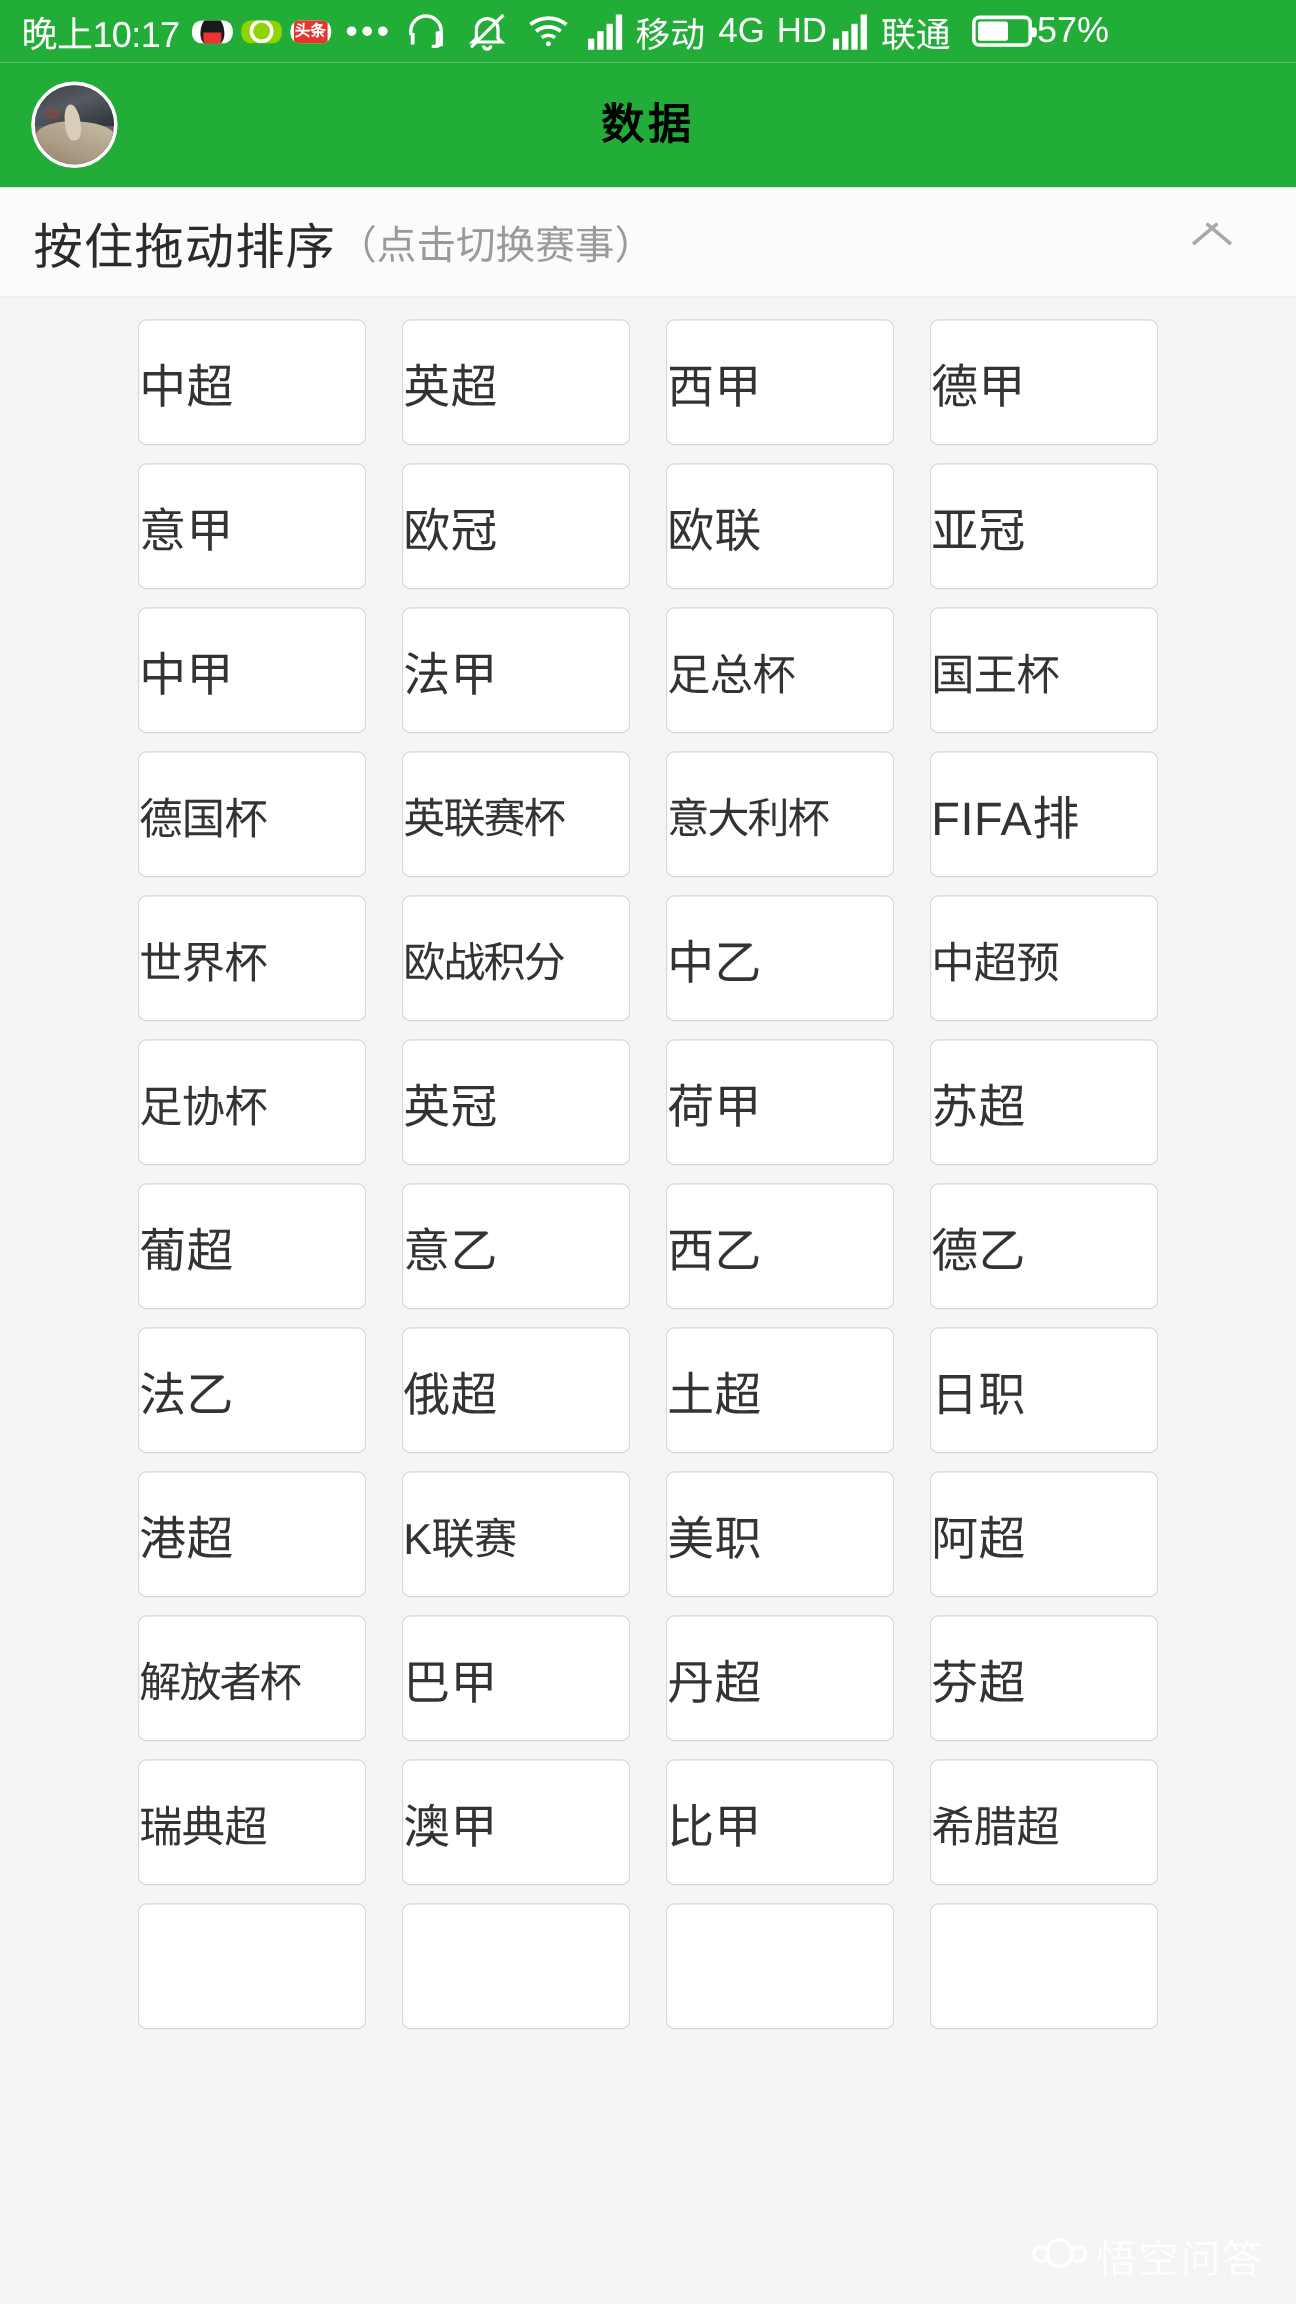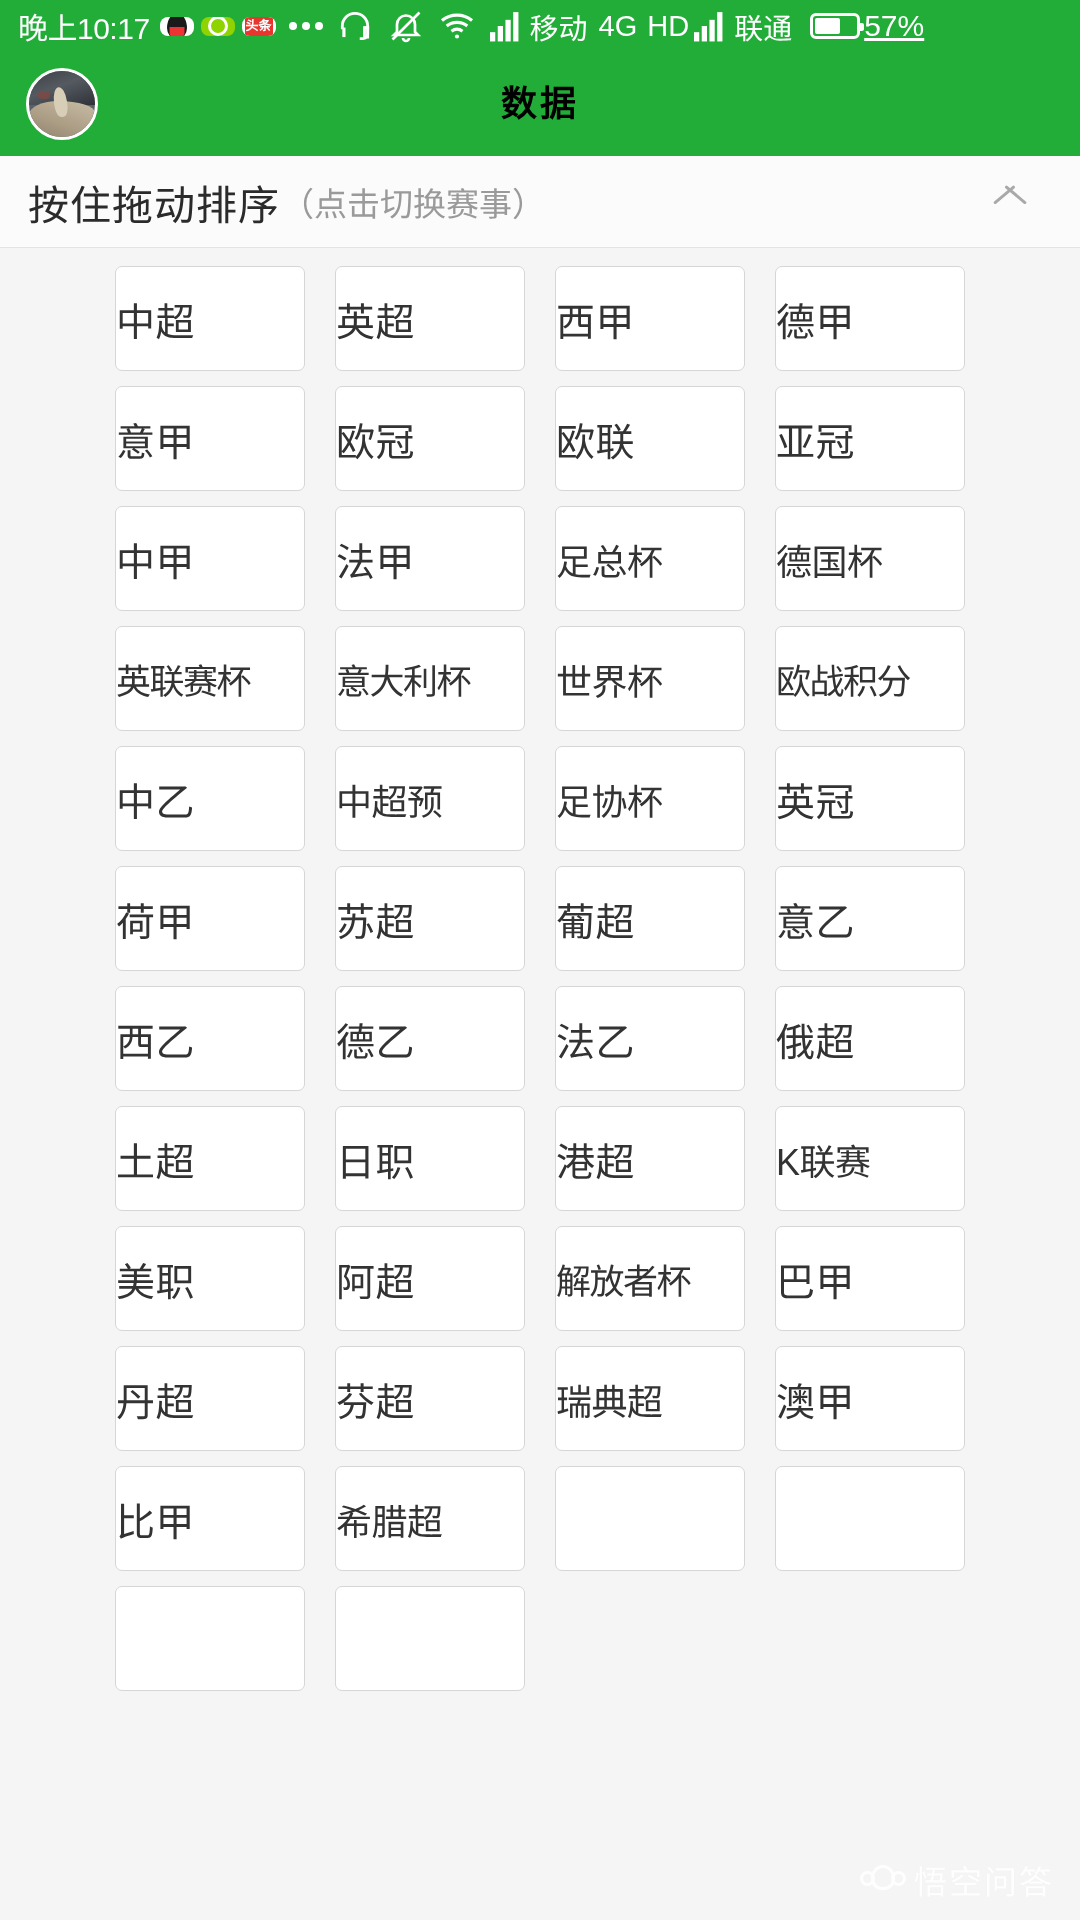--- a/index.html
+++ b/index.html
@@ -131,21 +131,20 @@
   .battery-fill {
     position: absolute;
     left: 2px; top: 2px; bottom: 2px;
     width: 53%;
     background: #ffffff;
     border-radius: 2px;
   }
   .battery-pct {
     font-size: 30px;
     white-space: nowrap;
-    text-decoration: underline;
   }
 
   
   .app-header {
     height: 104px;
     background: #22ac38;
     position: relative;
     display: flex;
     align-items: center;
   }
@@ -449,27 +448,33 @@
       <div class="league-btn">
         <span>中甲</span>
       </div>
       <div class="league-btn">
         <span>法甲</span>
       </div>
       <div class="league-btn long">
         <span>足总杯</span>
       </div>
       <div class="league-btn long">
+        <span>国王杯</span>
+      </div>
+      <div class="league-btn long">
         <span>德国杯</span>
       </div>
       <div class="league-btn xlong">
         <span>英联赛杯</span>
       </div>
       <div class="league-btn xlong">
         <span>意大利杯</span>
+      </div>
+      <div class="league-btn">
+        <span>FIFA排</span>
       </div>
       <div class="league-btn long">
         <span>世界杯</span>
       </div>
       <div class="league-btn xlong">
         <span>欧战积分</span>
       </div>
       <div class="league-btn">
         <span>中乙</span>
       </div>

